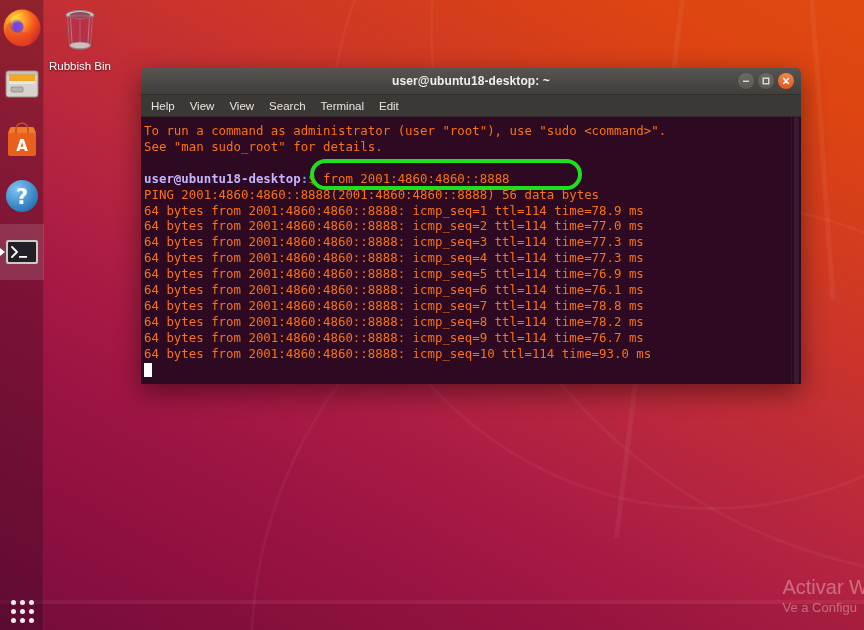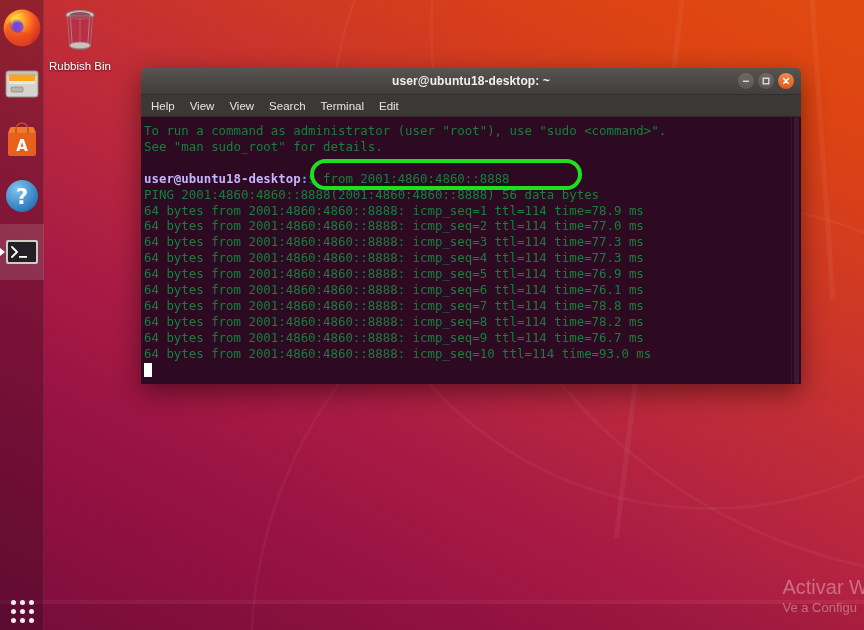--- a/index.html
+++ b/index.html
@@ -209,21 +209,21 @@
   #scrollbar-thumb {
     position: absolute;
     left: 2px; right: 2px;
     top: 0; height: 100%;
     background: rgba(255,255,255,0.07);
     border-radius: 3px;
   }
 
   .t-green { color: #c4b5fd; font-weight: bold; }
   .t-blue  { color: #6c9ef8; font-weight: bold; }
-  .t-plain { color: #15803d; }
+  .t-plain { color: #f97316; }
   .cursor-block {
     display: inline-block;
     width: 7.5px;
     height: 14px;
     background: #ffffff;
     vertical-align: -3px;
   }
 
   
   #annotation-ellipse {

